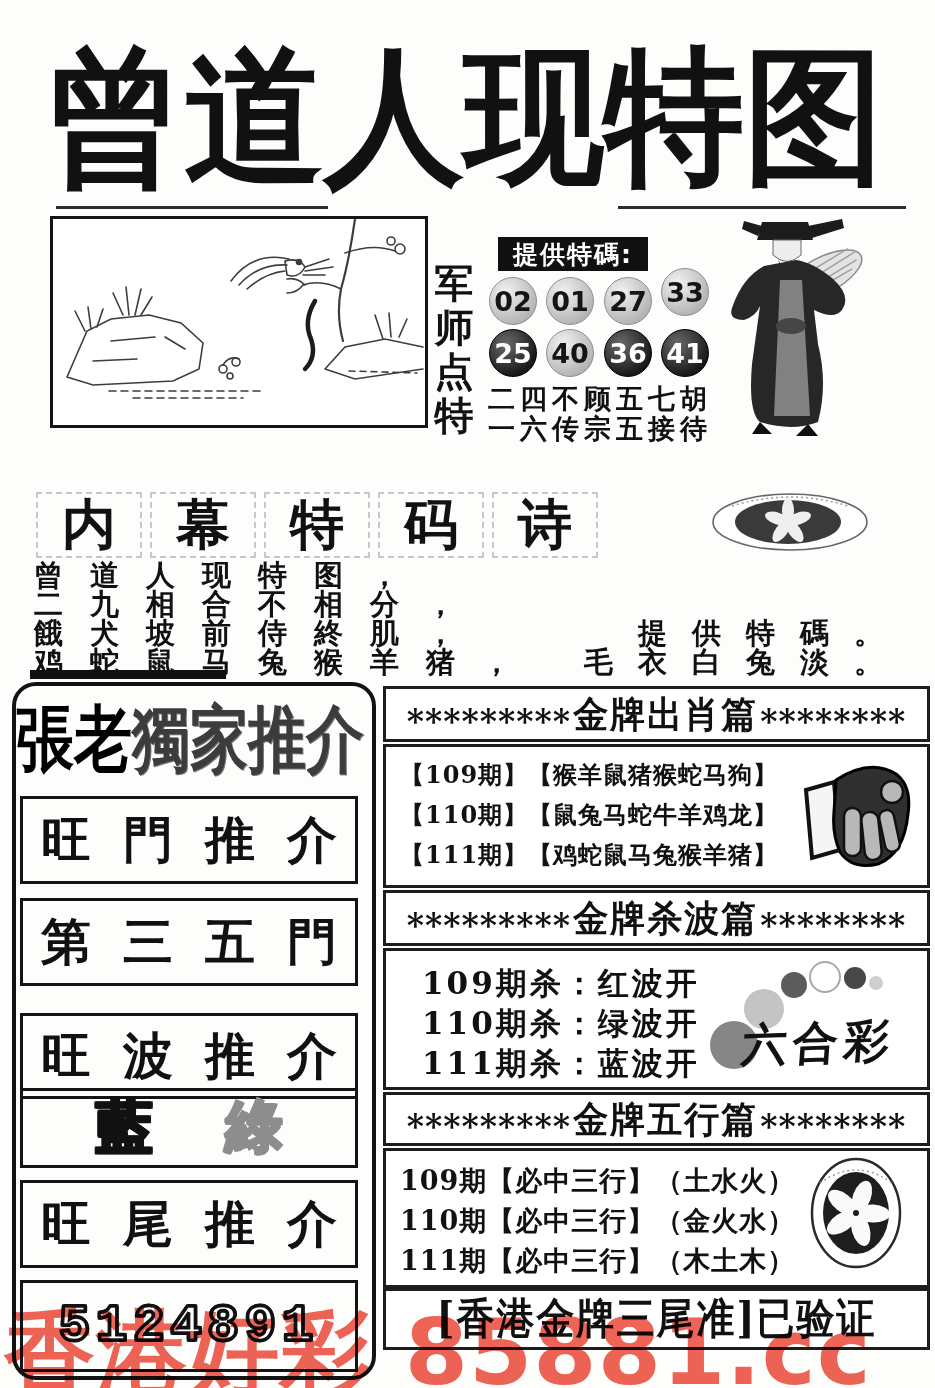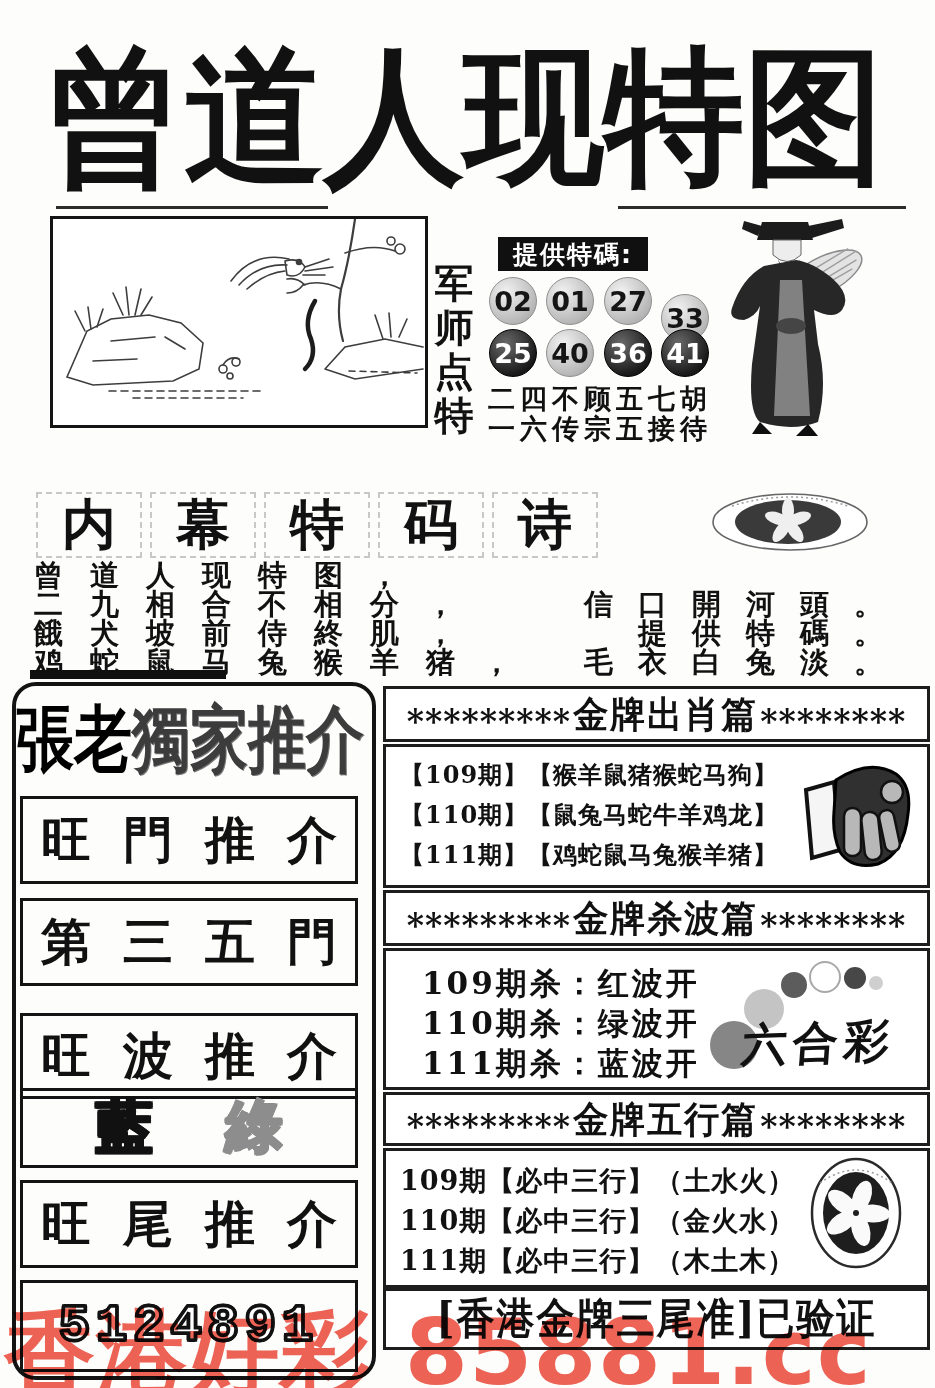--- a/index.html
+++ b/index.html
@@ -125,21 +125,21 @@
 <div class="abs vchar serif" style="top:262px;">军</div>
 <div class="abs vchar serif" style="top:306px;">师</div>
 <div class="abs vchar serif" style="top:350px;">点</div>
 <div class="abs vchar serif" style="top:394px;">特</div>
 
 <div id="tema-header" class="abs">提供特碼:</div>
 
 <div class="abs ball light" style="left:489px;top:277px;">02</div>
 <div class="abs ball light" style="left:546px;top:277px;">01</div>
 <div class="abs ball light" style="left:604px;top:277px;">27</div>
-<div class="abs ball light" style="left:661px;top:294px;">33</div>
+<div class="abs ball light" style="left:661px;top:268px;">33</div>
 <div class="abs ball dark" style="left:489px;top:329px;">25</div>
 <div class="abs ball light" style="left:546px;top:329px;">40</div>
 <div class="abs ball dark" style="left:604px;top:329px;">36</div>
 <div class="abs ball dark" style="left:661px;top:329px;">41</div>
 
 <div class="abs hint-line" style="top:381px;">二四不顾五七胡</div>
 <div class="abs hint-line" style="top:411px;">一六传宗五接待</div>
 
 <svg class="abs" style="left:700px;top:214px;" width="182" height="222" viewBox="0 0 182 222">
 
@@ -185,21 +185,20 @@
   </g>
   <path d="M22,14 Q80,-4 138,14" stroke="#9a9a9a" stroke-width="1.5" fill="none" stroke-dasharray="2 3"></path>
 </svg>
 
 <div id="poem-lines" class="abs">
   <div class="pline">
     <span class="pl">曾道人现特图，</span>
   </div>
   <div class="pline">
     <span class="pl">二九相合不相分，</span>
-    <span class="pr">信口開河頭。</span>
   </div>
   <div class="pline">
     <span class="pl">餓犬坡前侍終肌，</span>
     <span class="pr">提供特碼。</span>
   </div>
   <div class="pline">
     <span class="pl">鸡蛇鼠马兔猴羊猪，</span>
     <span class="pr">毛衣白兔淡。</span>
   </div>
 </div>

